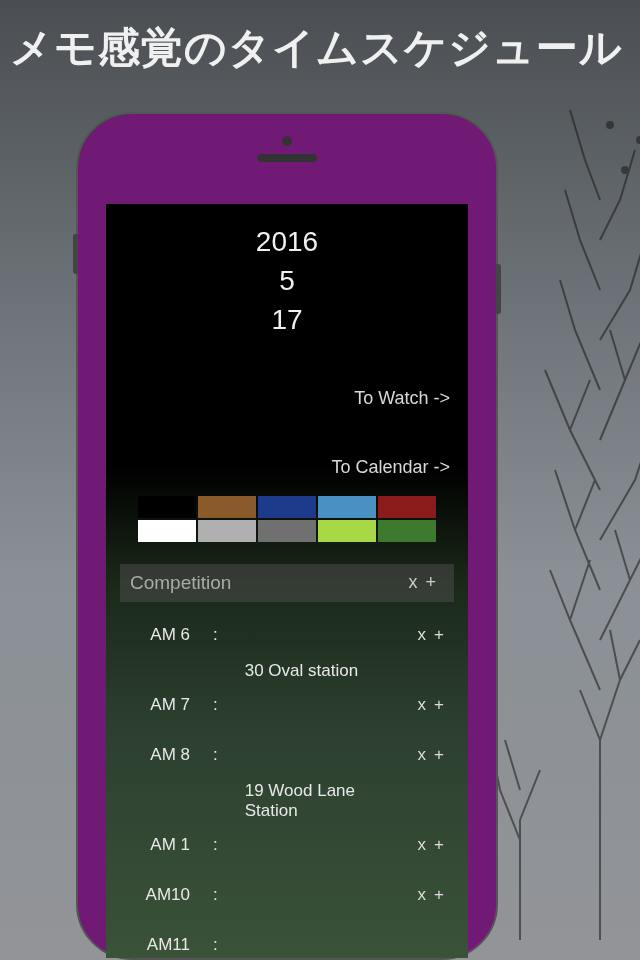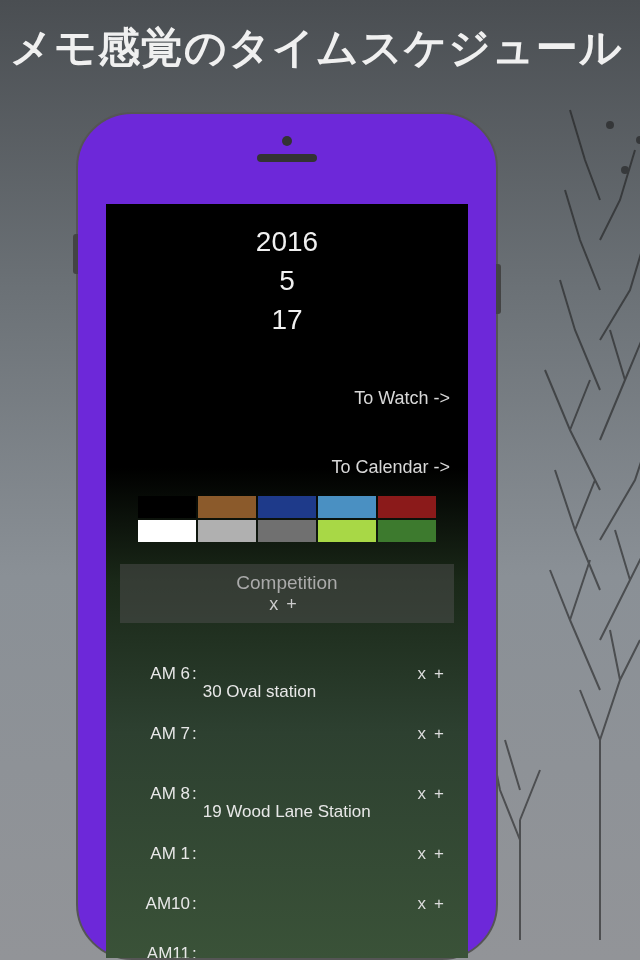--- a/index.html
+++ b/index.html
@@ -29,21 +29,21 @@
     .phone-wrapper {
       position: absolute;
       left: 76px;
       top: 112px;
       width: 422px;
       height: 848px;
     }
     .phone-body {
       width: 100%;
       height: 100%;
-      background: #6d28d9;
+      background: #701a75;
       border-radius: 56px;
       border: 2px solid #555;
       padding: 90px 28px 0 28px;
       position: relative;
     }
     .phone-side-button {
       position: absolute;
       right: -5px;
       top: 150px;
       width: 5px;
@@ -124,36 +124,35 @@
     }
     .title-input {
       margin-top: 22px;
       background: rgba(80, 80, 80, 0.5);
       padding: 8px 10px;
       display: flex;
       align-items: center;
       justify-content: space-between;
       color: #aaa;
       font-size: 19px;
-      flex-direction: column;
     }
     .title-input .actions {
       color: #ccc;
       font-size: 18px;
       letter-spacing: 8px;
     }
     .schedule {
       margin-top: 16px;
     }
     .schedule-row {
       display: flex;
-      align-items: center;
       padding: 7px 2px;
       font-size: 17px;
       color: #e8e8e8;
+      gap: 21px;
     }
     .time-label {
       width: 68px;
       text-align: right;
       white-space: pre;
     }
     .colon {
       margin: 0 6px 0 2px;
     }
     .entry {

